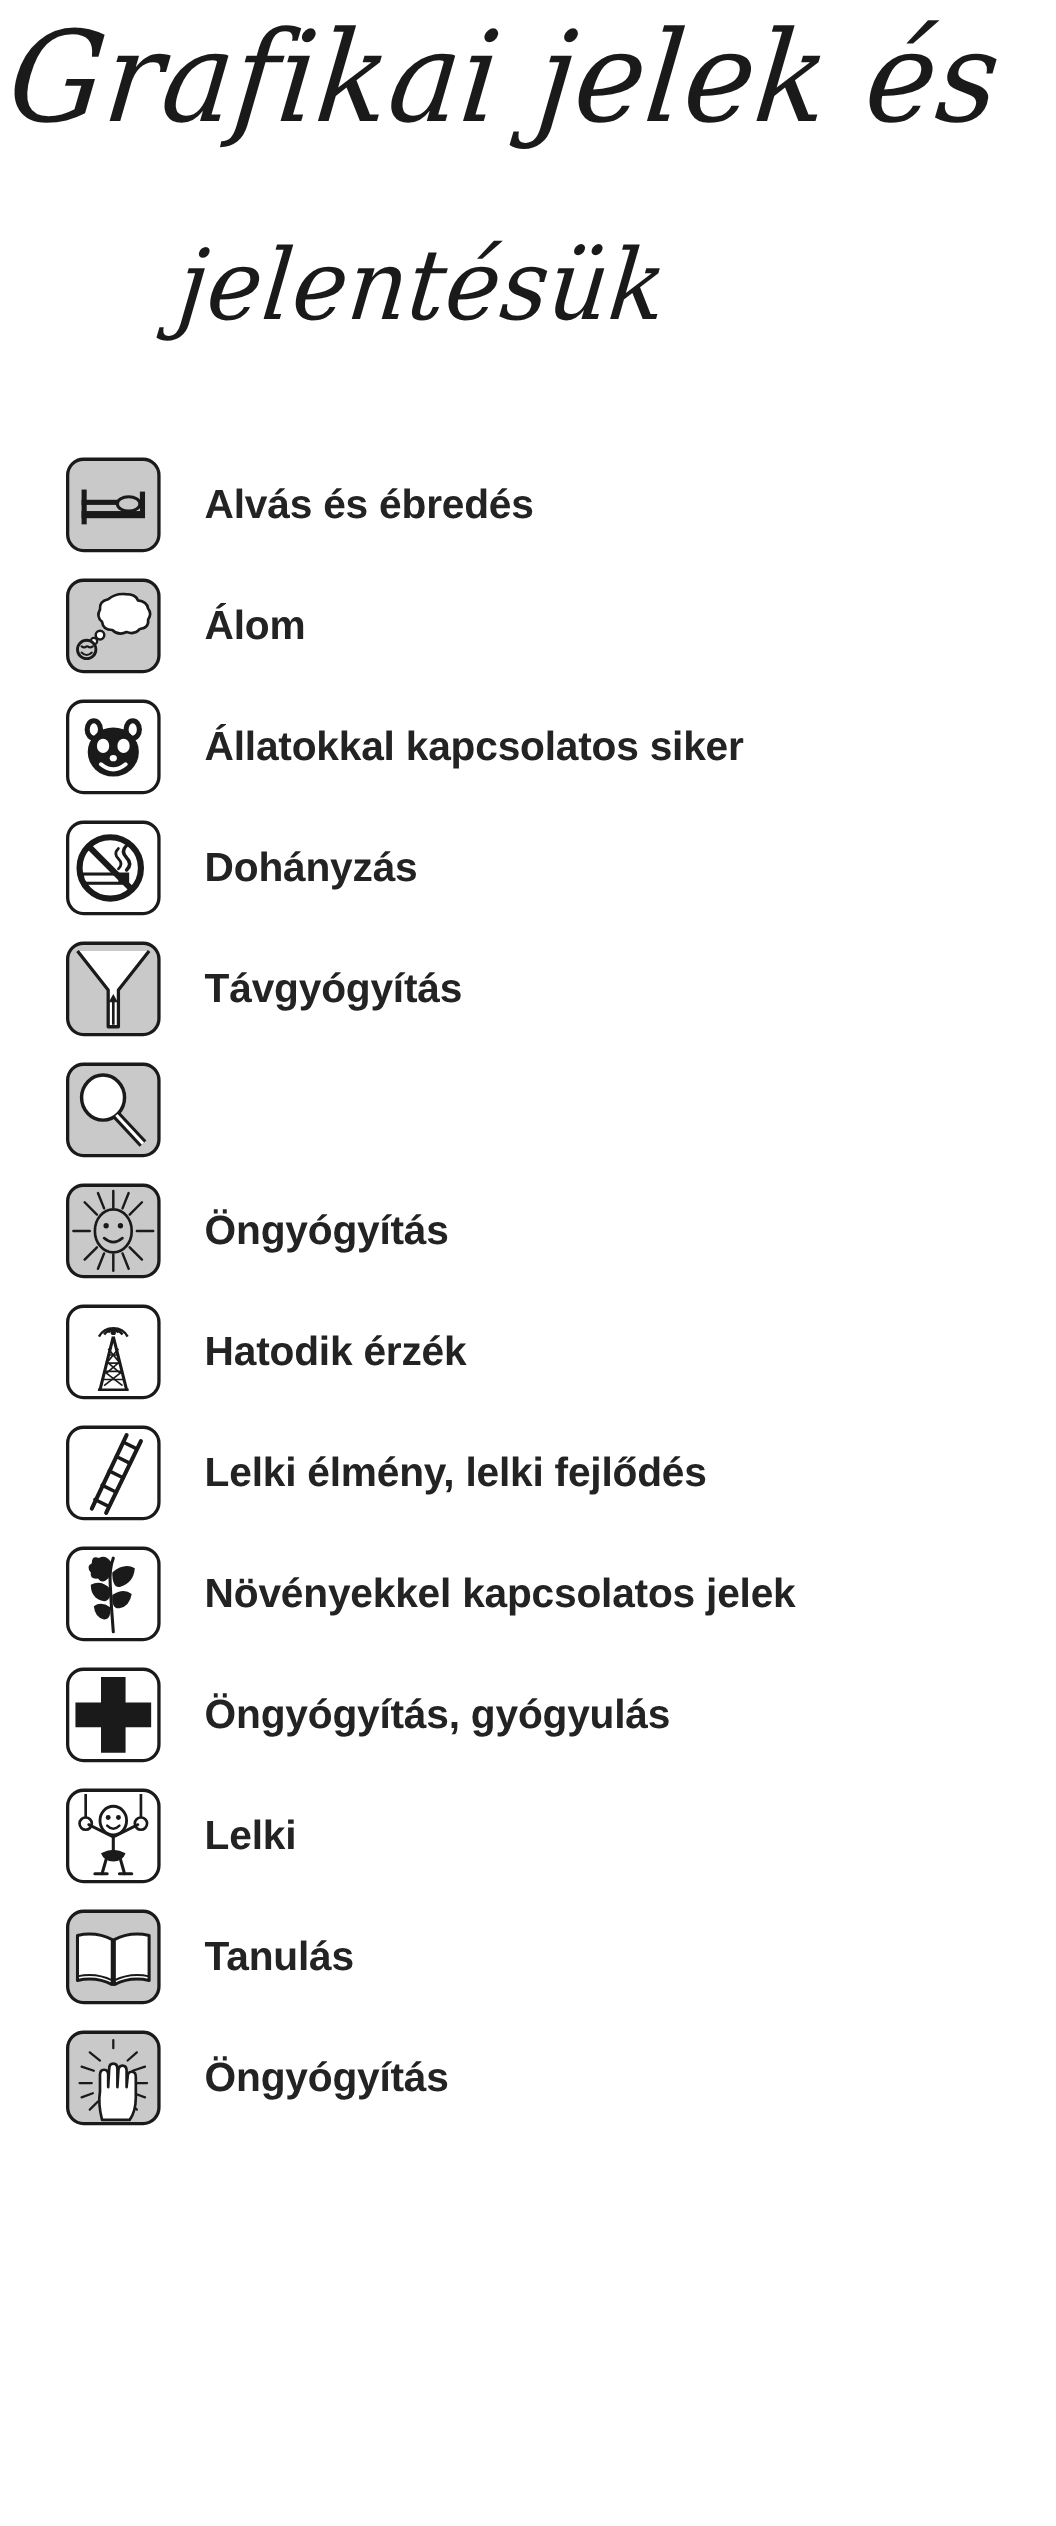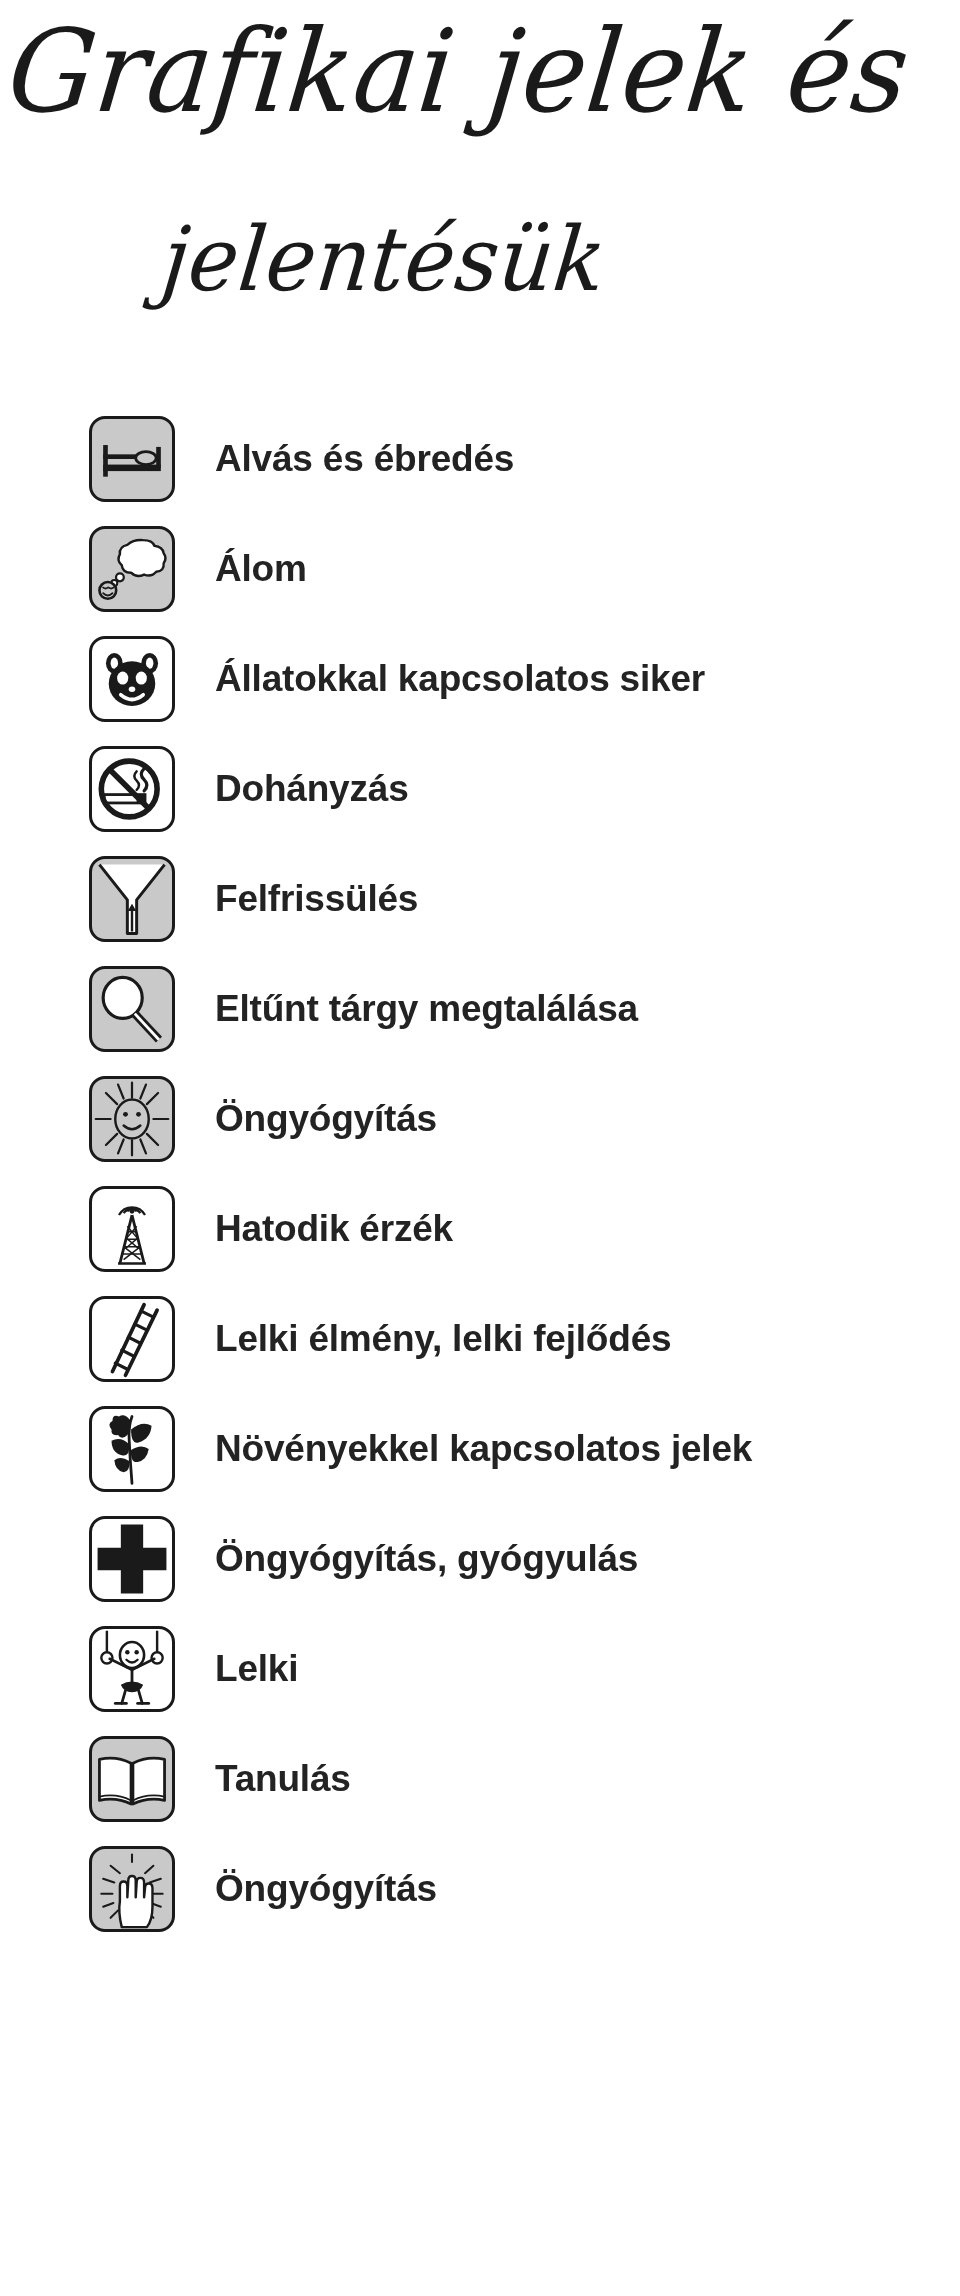--- a/index.html
+++ b/index.html
@@ -54,21 +54,21 @@
   
   .list{
     position:absolute;
     left:0; top:404px;
     width:960px;
   }
   .row{
     display:flex;
     align-items:center;
     height:110px;
-    padding-left:89px;
+    padding-left:60px;
     box-sizing:border-box;
   }
   .icon-box{
     width:86px;
     height:86px;
     flex:0 0 86px;
     border:3px solid #1a1a1a;
     border-radius:16px;
     box-sizing:border-box;
     position:relative;
@@ -166,32 +166,31 @@
     </div>
 
     <div class="row">
       <div class="icon-box gray">
         <svg viewBox="0 0 86 86">
           <path d="M8 6 L38 44 L38 80 L48 80 L48 44 L78 6" fill="#ffffff" stroke="#1a1a1a" stroke-width="3.2" stroke-linejoin="round"></path>
           <line x1="43" y1="78" x2="43" y2="52" stroke="#1a1a1a" stroke-width="2.6"></line>
           <path d="M43 48 l-4.5 8 h9 z" fill="#1a1a1a"></path>
         </svg>
       </div>
-      <div class="row-label">Felfrissülés</div>
+      <div class="row-label">Távgyógyítás</div>
     </div>
 
     <div class="row">
       <div class="icon-box gray">
         <svg viewBox="0 0 86 86">
           <ellipse cx="33" cy="31" rx="21" ry="22" fill="#ffffff" stroke="#1a1a1a" stroke-width="3.4"></ellipse>
           <line x1="46" y1="48" x2="72" y2="76" stroke="#1a1a1a" stroke-width="9" stroke-linecap="butt"></line>
           <line x1="46" y1="48" x2="72" y2="76" stroke="#ffffff" stroke-width="3" stroke-linecap="butt"></line>
         </svg>
       </div>
-      <div class="row-label">Eltűnt tárgy megtalálása</div>
     </div>
 
 
     <div class="row">
       <div class="icon-box gray">
         <svg viewBox="0 0 86 86">
           <g stroke="#1a1a1a" stroke-width="2.4" stroke-linecap="round">
             <line x1="43" y1="4" x2="43" y2="20"></line>
             <line x1="43" y1="66" x2="43" y2="82"></line>
             <line x1="4" y1="43" x2="20" y2="43"></line>

